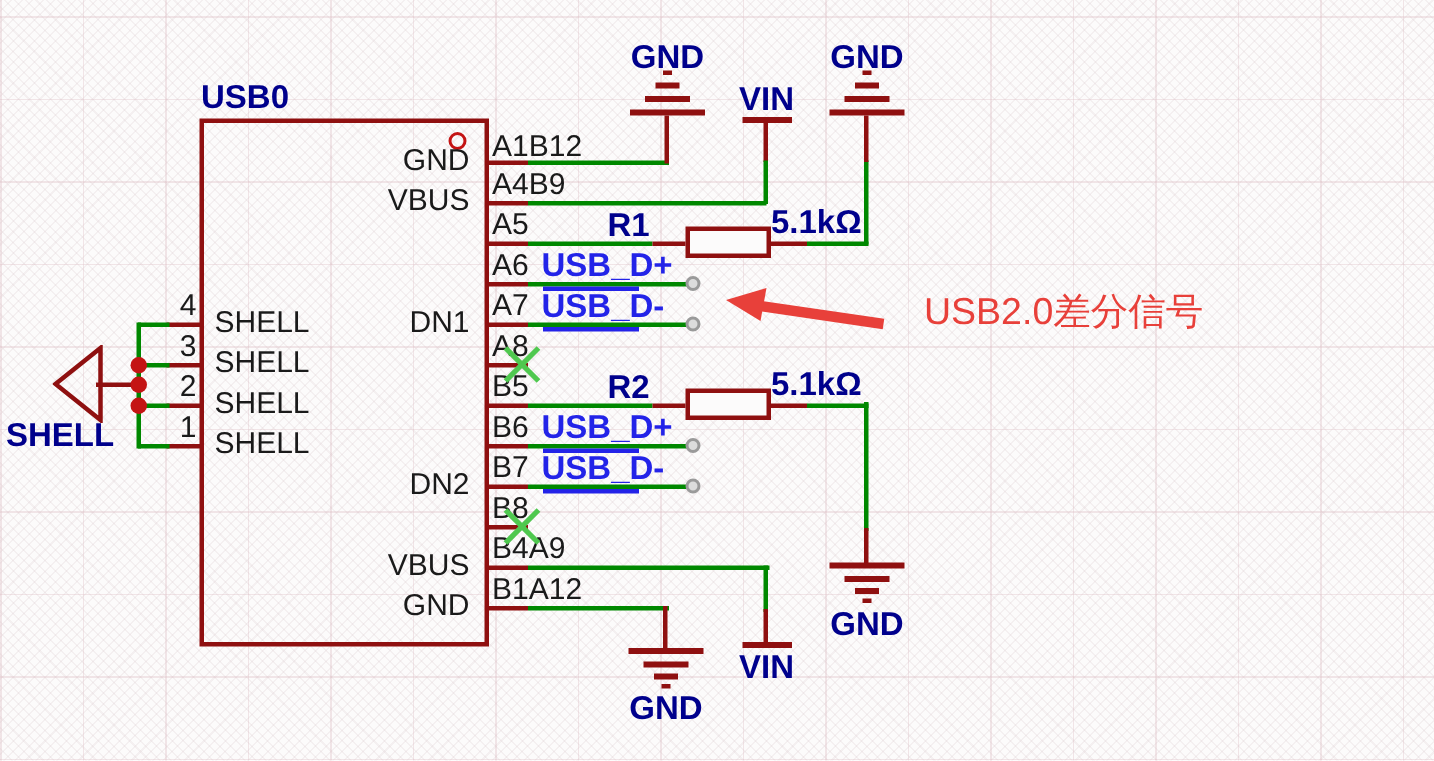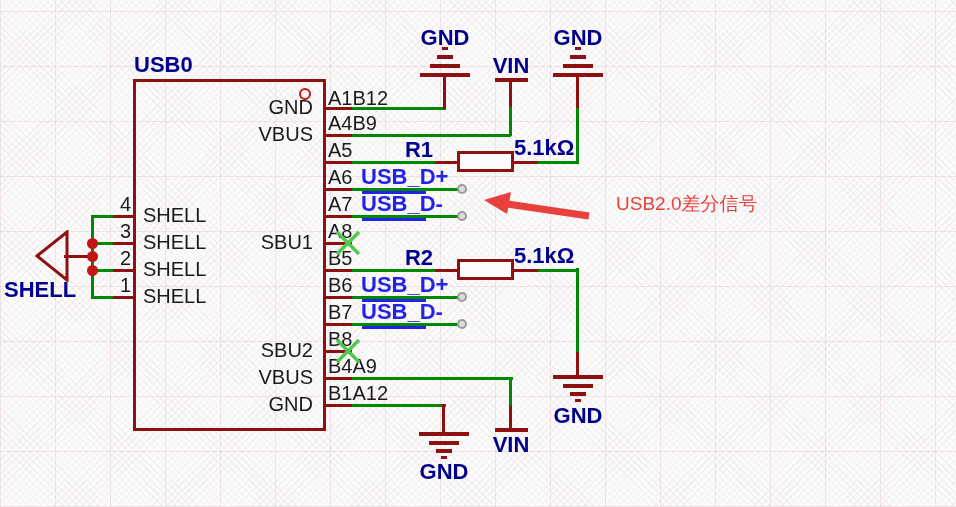--- a/index.html
+++ b/index.html
@@ -46,22 +46,22 @@
   <i class="s r" style="left:324px;top:241.5px;width:28px;height:3px"></i>
   <i class="s r" style="left:324px;top:268.5px;width:28px;height:3px"></i>
   <i class="s r" style="left:324px;top:295.5px;width:28px;height:3px"></i>
   <i class="s r" style="left:324px;top:322.5px;width:28px;height:3px"></i>
   <i class="s r" style="left:324px;top:349.5px;width:28px;height:3px"></i>
   <i class="s r" style="left:324px;top:376.5px;width:28px;height:3px"></i>
   <i class="s r" style="left:324px;top:403.5px;width:28px;height:3px"></i>
 
   <div class="t blk rgt" style="left:150px;top:97px;width:163px">GND</div>
   <div class="t blk rgt" style="left:150px;top:124px;width:163px">VBUS</div>
-  <div class="t blk rgt" style="left:150px;top:232px;width:163px">SBU1</div>
-  <div class="t blk rgt" style="left:150px;top:340px;width:163px">SBU2</div>
+  <div class="t blk rgt" style="left:150px;top:205px;width:163px">DN1</div>
+  <div class="t blk rgt" style="left:150px;top:313px;width:163px">DN2</div>
   <div class="t blk rgt" style="left:150px;top:367px;width:163px">VBUS</div>
   <div class="t blk rgt" style="left:150px;top:394px;width:163px">GND</div>
 
   <div class="t blk" style="left:328px;top:88px">A1B12</div>
   <div class="t blk" style="left:328px;top:113px">A4B9</div>
   <div class="t blk" style="left:328px;top:140px">A5</div>
   <div class="t blk" style="left:328px;top:167px">A6</div>
   <div class="t blk" style="left:328px;top:194px">A7</div>
   <div class="t blk" style="left:328px;top:221px">A8</div>
   <div class="t blk" style="left:328px;top:248px">B5</div>
@@ -183,15 +183,15 @@
   <i class="s r" style="left:419px;top:432px;width:50px;height:4px"></i>
   <i class="s r" style="left:429px;top:441px;width:30px;height:4px"></i>
   <i class="s r" style="left:436px;top:449px;width:16px;height:3.5px"></i>
   <i class="s r" style="left:441px;top:456px;width:6px;height:3px"></i>
   <div class="t navy ctr" style="left:413px;top:461px;width:62px">GND</div>
 
   <svg class="s" style="left:481px;top:189px" width="115" height="34">
     <line x1="108" y1="27" x2="26" y2="15" stroke="#e8403a" stroke-width="7"></line>
     <polygon points="3,11 30,3 26,25" fill="#e8403a"></polygon>
   </svg>
-  <div class="ann" style="left:616px;top:191px;font-size:19px">USB2.0差分信号</div>
+  <div class="ann" style="left:616px;top:191px;font-size:25px">USB2.0差分信号</div>
 
 </div>
 
 </body></html>

